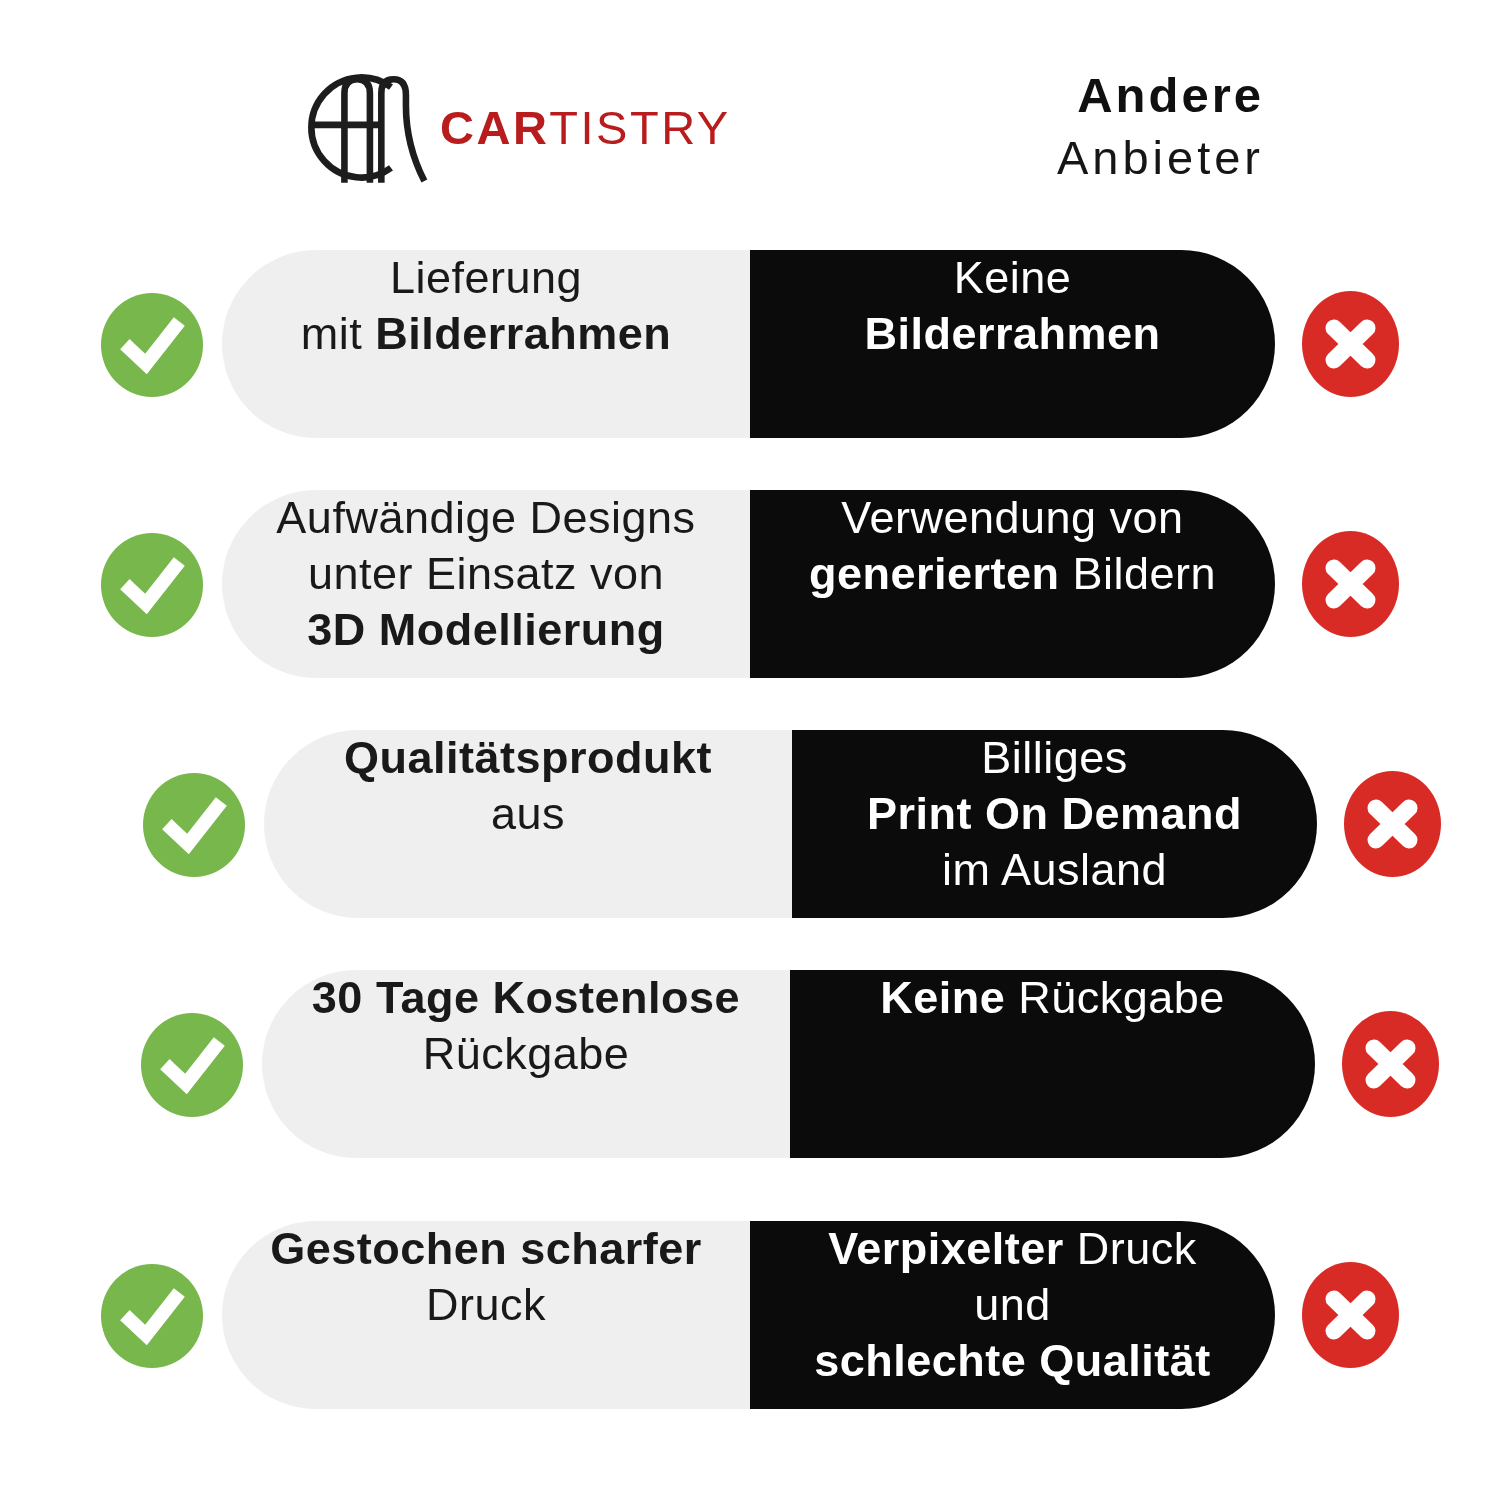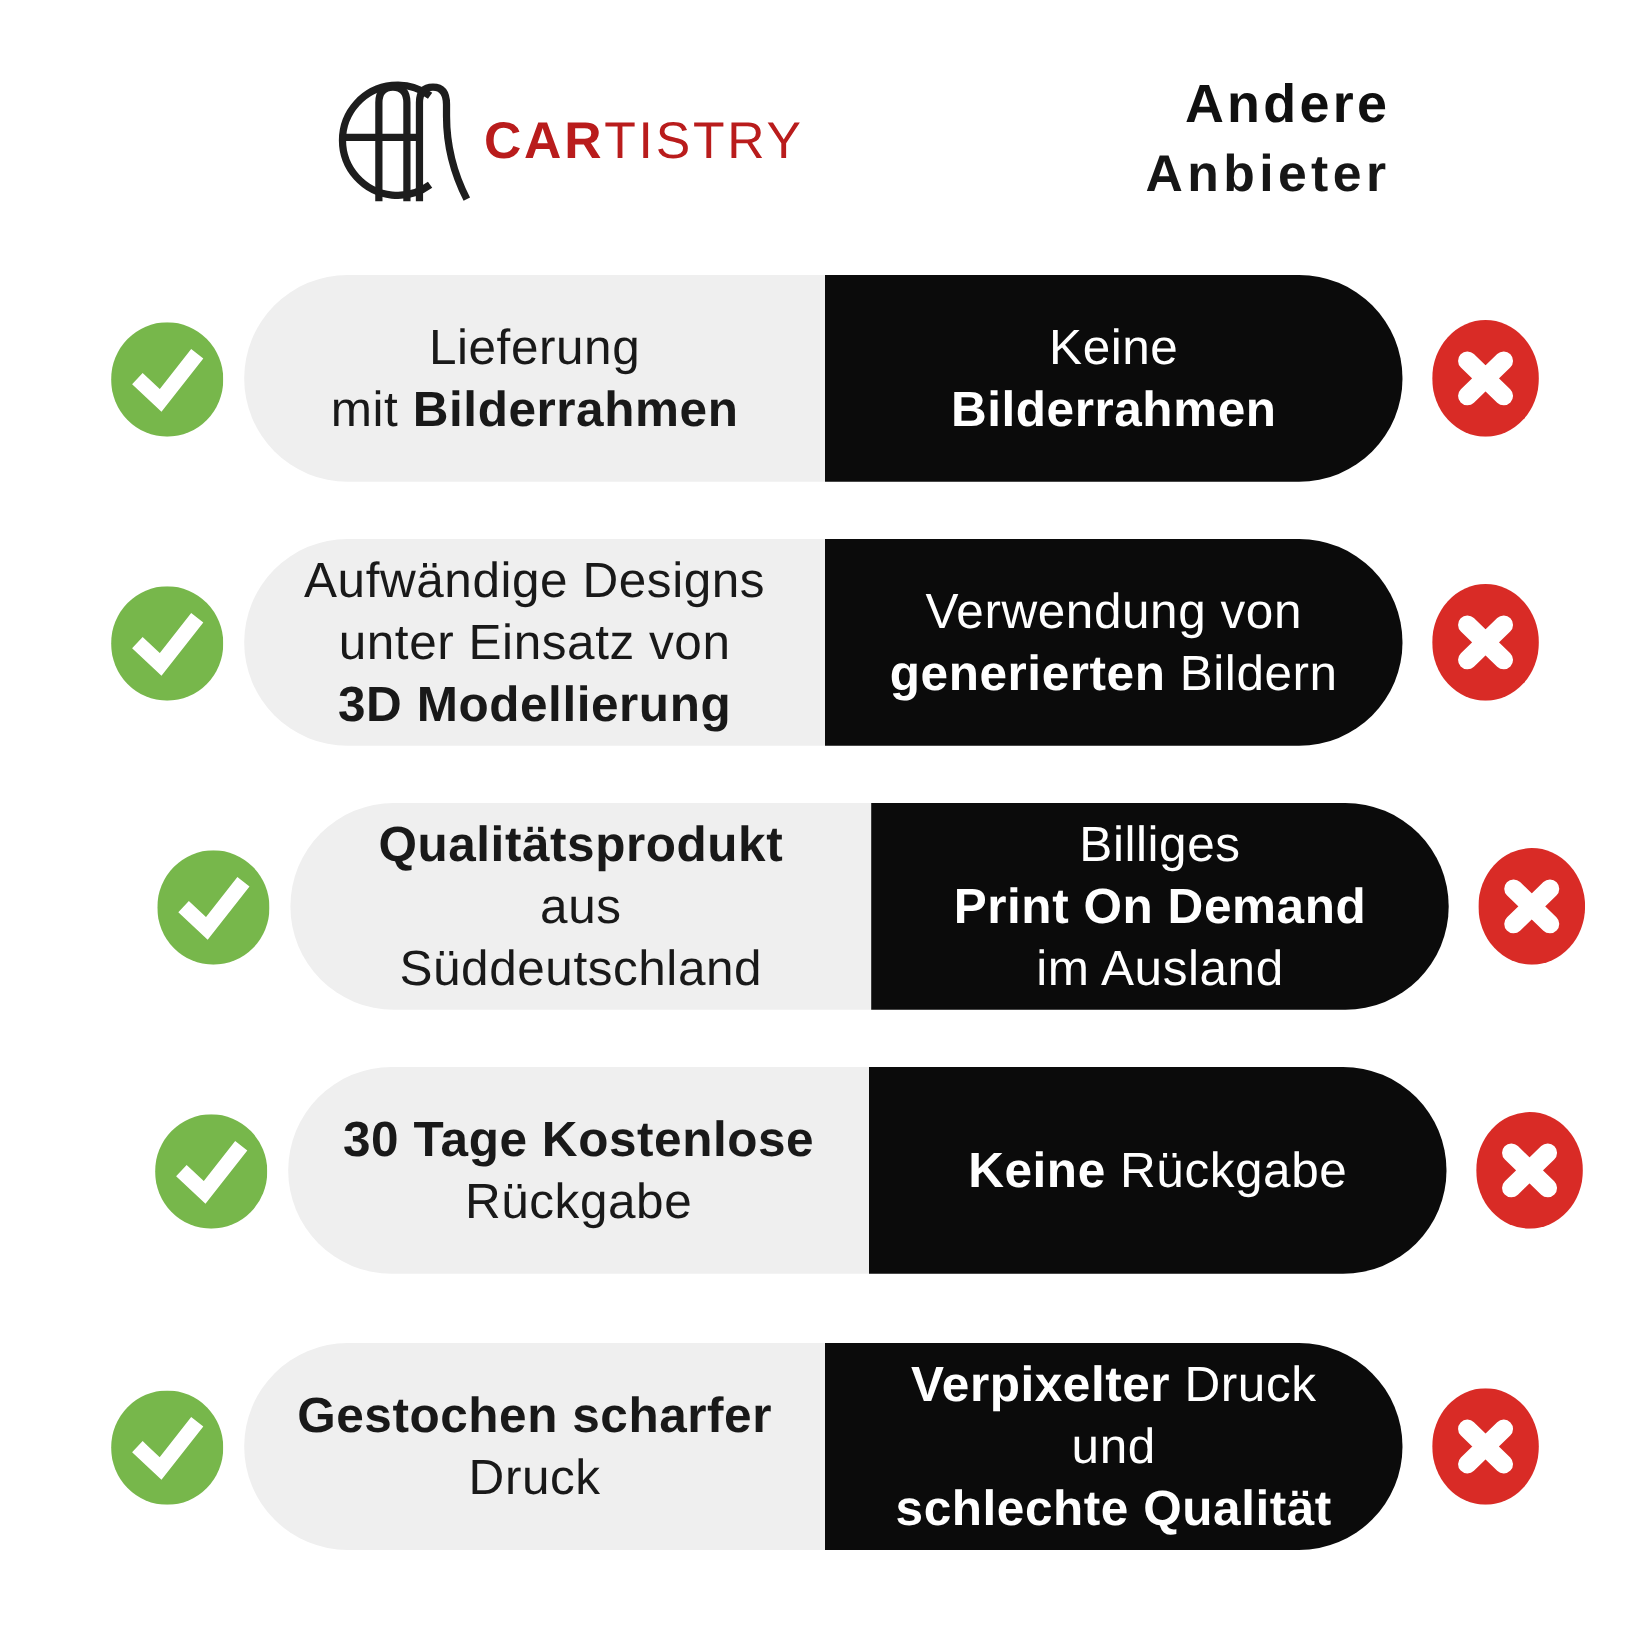--- a/index.html
+++ b/index.html
@@ -29,30 +29,30 @@
   .logo-text{
     font-size:47px;letter-spacing:2.5px;color:#b91c1c;white-space:nowrap;
   }
   .logo-text .lt-bold{font-weight:700;}
   .logo-text .lt-reg{font-weight:400;}
   .header-right{
     position:absolute;left:752px;top:66px;width:512px;
     text-align:right;color:#101010;
   }
   .header-right .hr-line1{font-size:49px;font-weight:700;letter-spacing:3px;line-height:58px;}
-  .header-right .hr-line2{font-size:47px;font-weight:700;letter-spacing:4px;line-height:56px;margin-top:6px;color:#161616;}
+  .header-right .hr-line2{font-size:47px;font-weight:400;letter-spacing:4px;line-height:56px;margin-top:6px;color:#161616;}
   
   .row{position:absolute;left:0;width:1500px;height:188px;}
   .icon{position:absolute;display:block;}
   .icon svg{display:block;width:100%;height:100%;}
   .icon-check{left:101px;top:43px;width:102px;height:104px;}
   .icon-cross{left:1302px;top:41px;width:97px;height:106px;}
   .pill{
     position:absolute;top:0;height:188px;
-    display:flex;flex-direction:column;justify-content:center;align-items:center;
+    display:flex;flex-direction:column;justify-content:flex-start;align-items:center;
     text-align:center;box-sizing:border-box;padding:0 20px;
   }
   .pill-left{
     left:222px;width:528px;
     background:var(--pill-light);
     border-radius:94px 0 0 94px;
     color:var(--text-dark);
   }
   .pill-right{
     left:750px;width:525px;
@@ -136,21 +136,20 @@
       <div class="row" style="top: 730px; margin-left: 42px;">
         <span class="icon icon-check">
   <svg viewBox="0 0 102 104" xmlns="http://www.w3.org/2000/svg">
     <ellipse cx="51" cy="52" rx="51" ry="52" fill="var(--check-green,#77B74B)"></ellipse>
     <path d="M29 56 L45 71 L74 34" fill="none" stroke="#FFFFFF" stroke-width="14" stroke-linecap="square" stroke-linejoin="miter"></path>
   </svg>
 </span>
         <div class="pill pill-left">
           <div class="line"><span class="b">Qualitätsprodukt</span></div>
           <div class="line"><span>aus</span></div>
-          <div class="line"><span>Süddeutschland</span></div>
         </div>
         <div class="pill pill-right">
           <div class="line"><span>Billiges</span></div>
           <div class="line"><span class="b">Print On Demand</span></div>
           <div class="line"><span>im Ausland</span></div>
         </div>
         <span class="icon icon-cross">
   <svg viewBox="0 0 97 106" xmlns="http://www.w3.org/2000/svg">
     <ellipse cx="48.5" cy="53" rx="48.5" ry="53" fill="var(--cross-red,#D92B26)"></ellipse>
     <path d="M32 37 L65 69 M65 37 L32 69" fill="none" stroke="#FFFFFF" stroke-width="17" stroke-linecap="round"></path>

